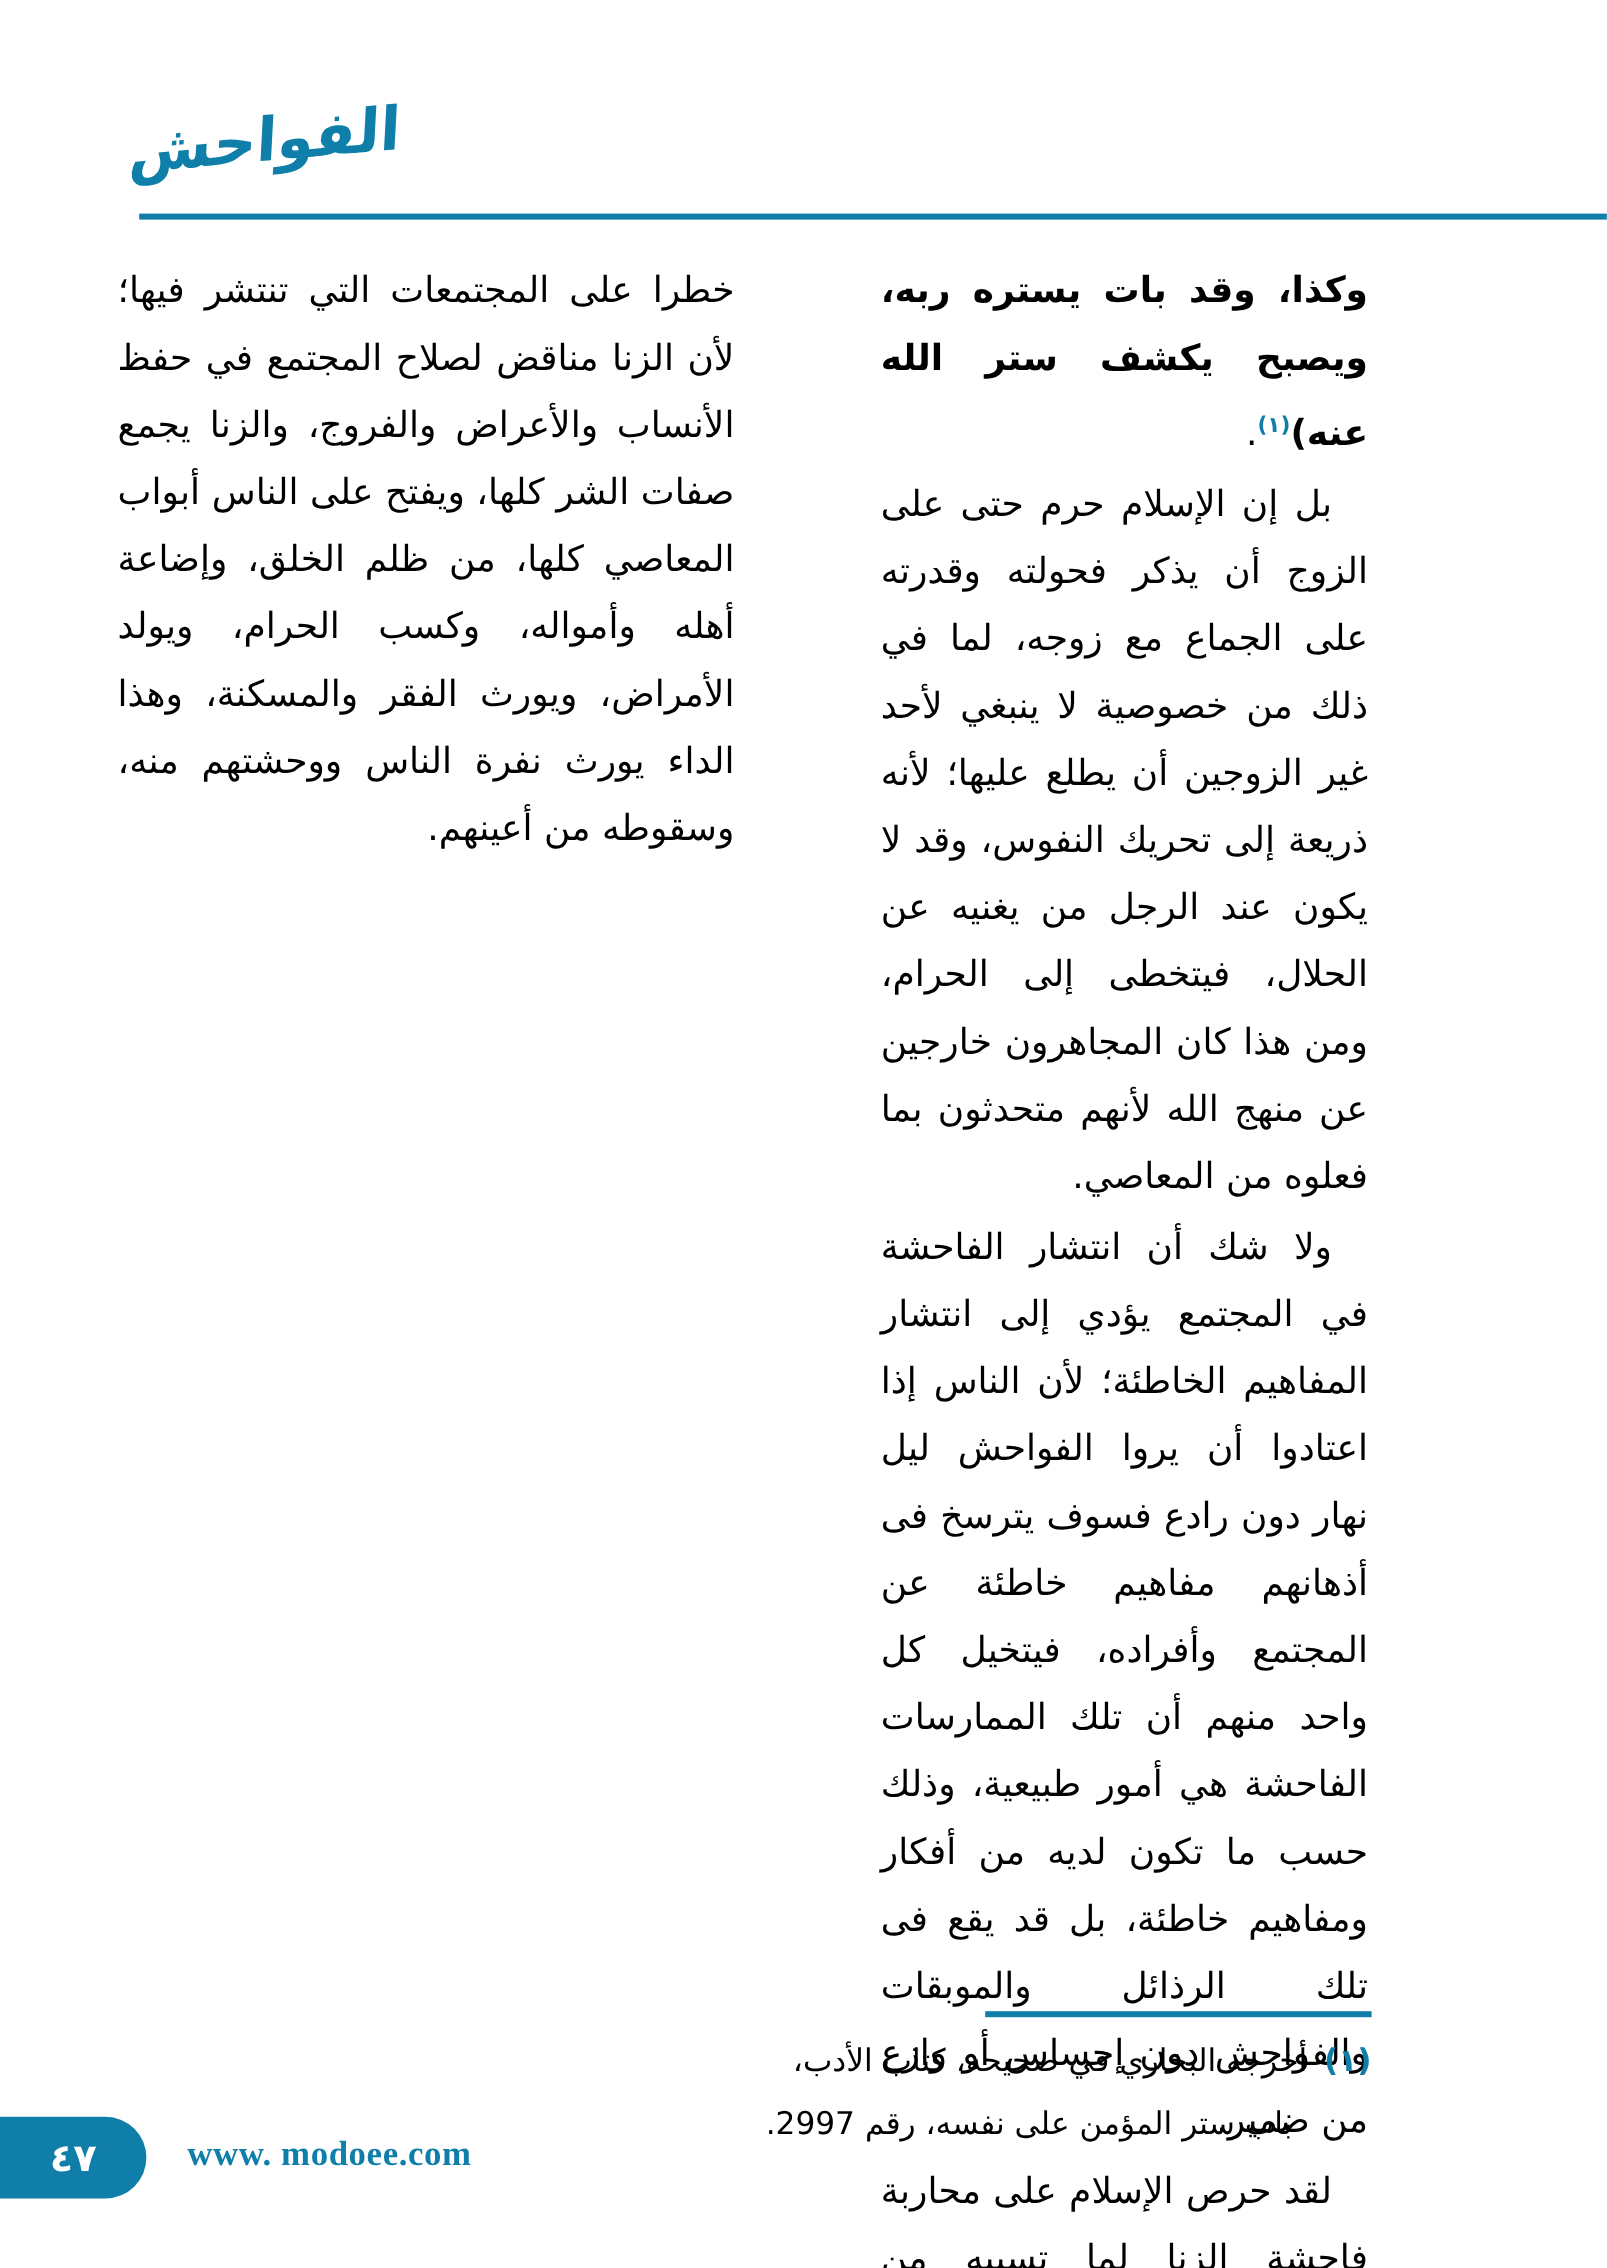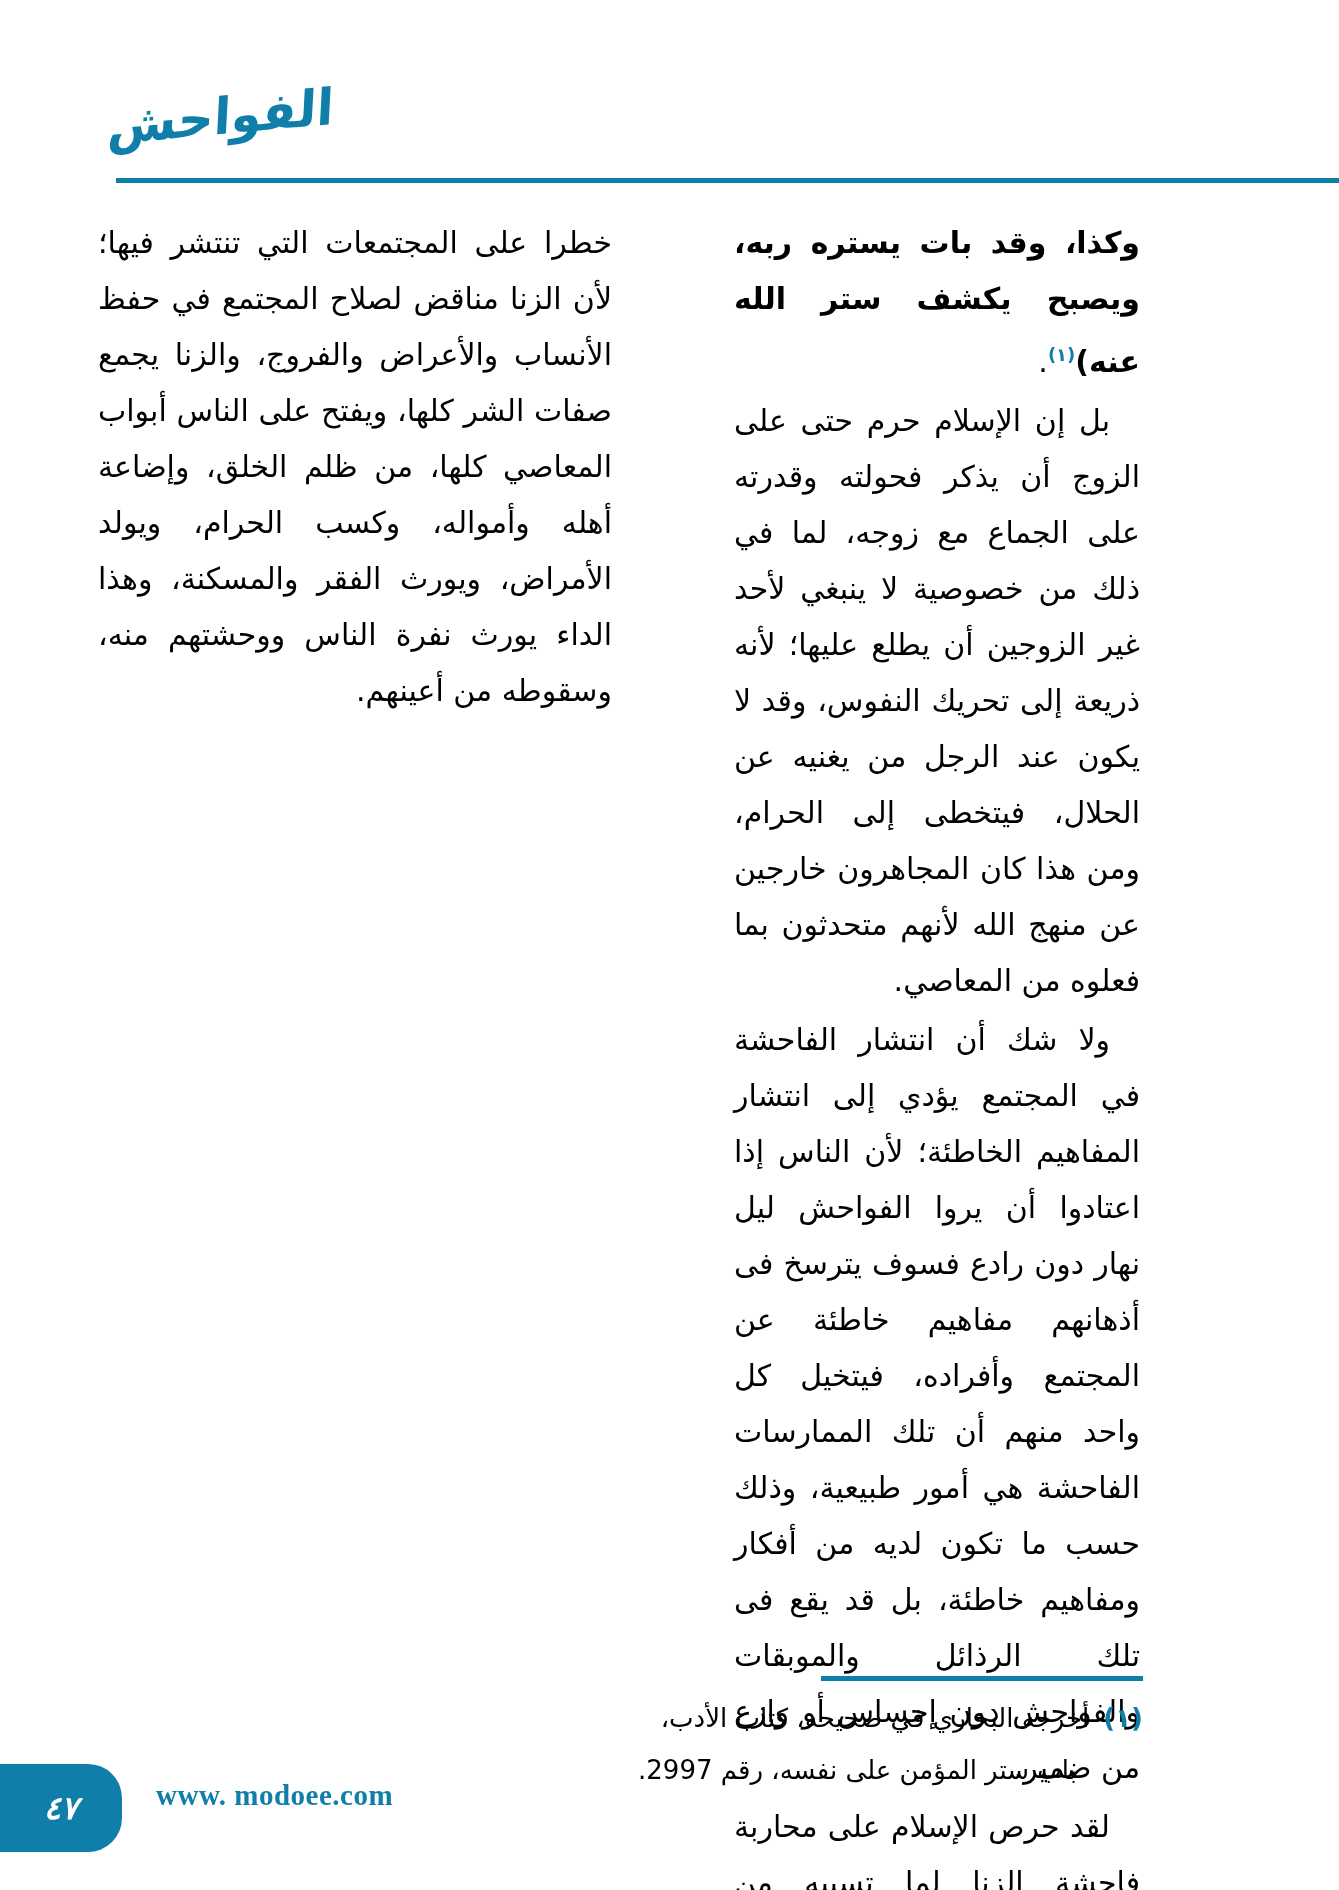--- a/index.html
+++ b/index.html
@@ -99,31 +99,30 @@
   }
   .fn-line2{
     padding-right:66px;
   }
   
   .page-pill{
     position:absolute;
     left:0;
     top:1764px;
     width:122px;
-    height:88px;
+    height:68px;
     background:var(--accent);
     border-radius:0 34px 34px 0;
     display:flex;
     align-items:center;
     justify-content:center;
     color:#ffffff;
     font-size:32px;
     font-weight:bold;
     direction:rtl;
-    font-style:italic;
   }
   .site-url{
     position:absolute;
     left:156px;
     top:1779px;
     color:var(--accent);
     font-size:29px;
     font-weight:bold;
     font-family:Liberation Serif, serif;
     letter-spacing:0.5px;

